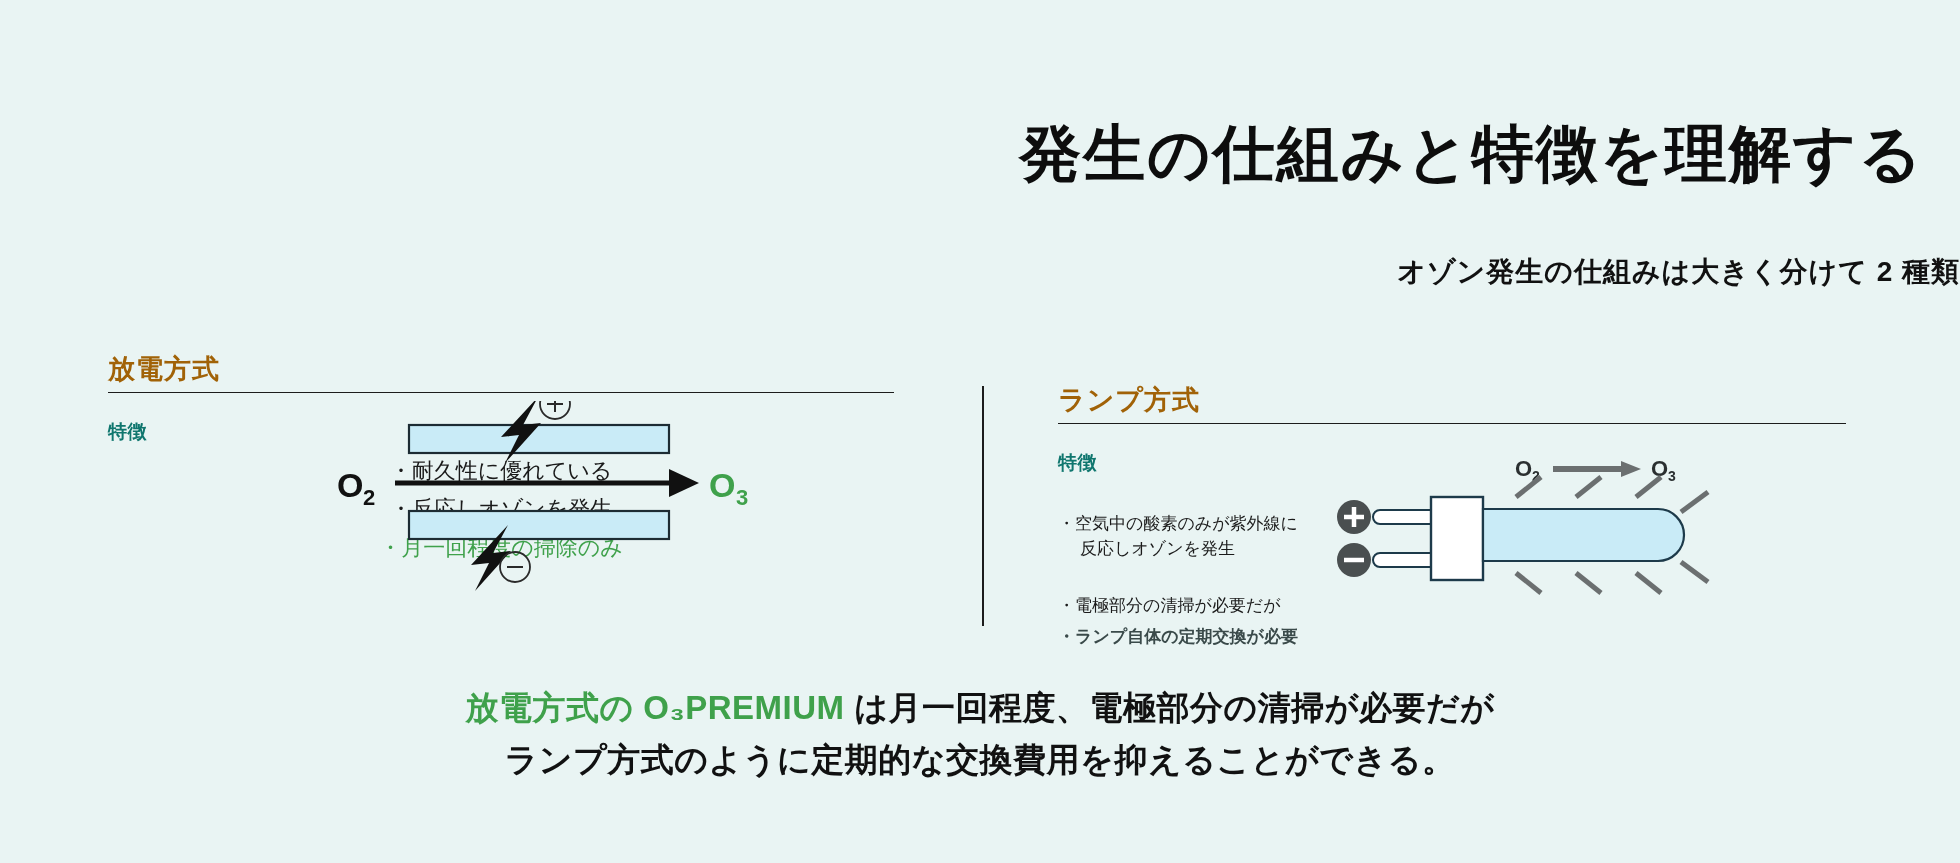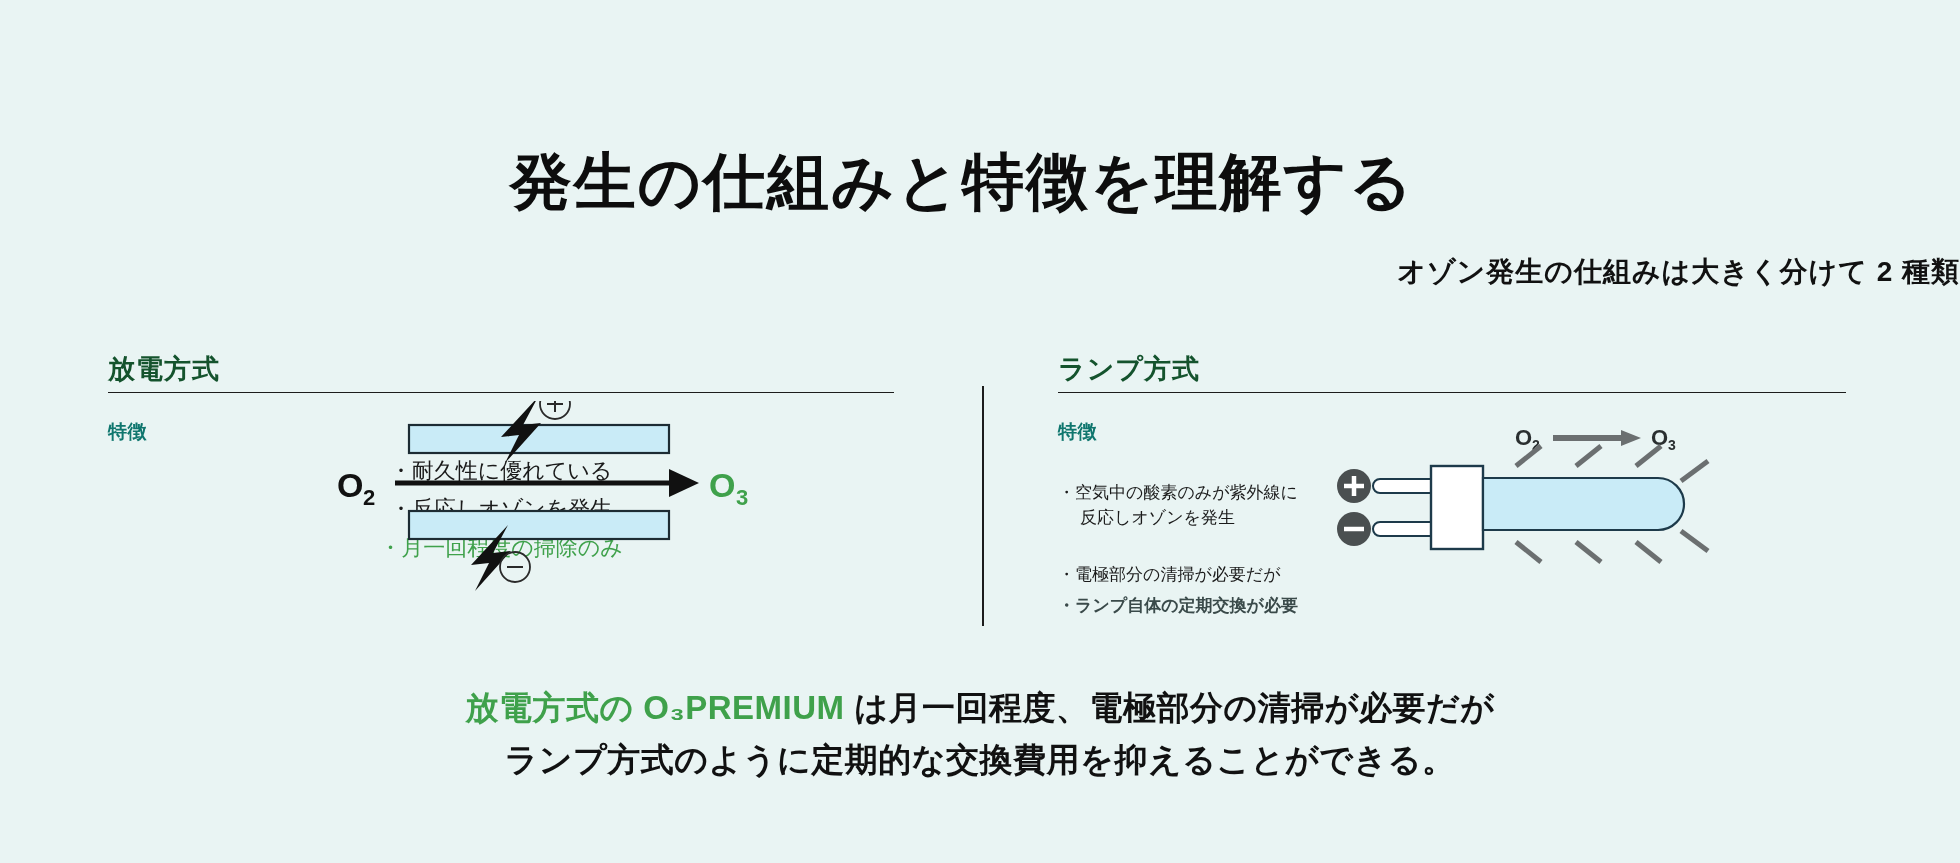--- a/index.html
+++ b/index.html
@@ -18,24 +18,24 @@
   }
   .stage {
     position: relative;
     width: 1960px;
     height: 863px;
   }
 
   
   .main-title {
     position: absolute;
-    top: 104px;
+    top: 76px;
     left: 0;
     width: 1924px;
-    text-align: center;
+    text-align: right;
     font-size: 62px;
     font-weight: 700;
     letter-spacing: 2px;
     line-height: 1.15;
     color: #0d0d0d;
   }
   .subtitle {
     position: absolute;
     top: 253px;
     left: 0;
@@ -43,27 +43,27 @@
     text-align: right;
     font-size: 28px;
     font-weight: 700;
     letter-spacing: 1px;
     color: #111111;
   }
 
   
   .panel { position: absolute; top: 355px; }
   .panel-left  { left: 108px;  width: 786px; }
-  .panel-right { left: 1058px; width: 788px; }
+  .panel-right { left: 1058px; width: 788px; margin-top: 31px; }
 
   .panel-heading {
     font-size: 27px;
     font-weight: 700;
     letter-spacing: 1px;
-    color: #14532d;
+    color: #a16207;
     margin: 0 0 7px 0;
     line-height: 1.1;
   }
   .panel-rule {
     height: 0;
     border-top: 1.6px solid #1c1c1c;
     width: 100%;
   }
 
   .panel-body {

